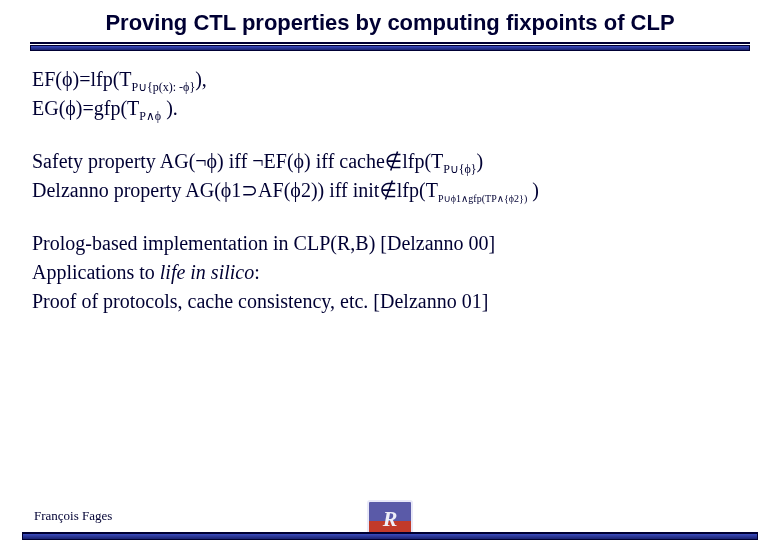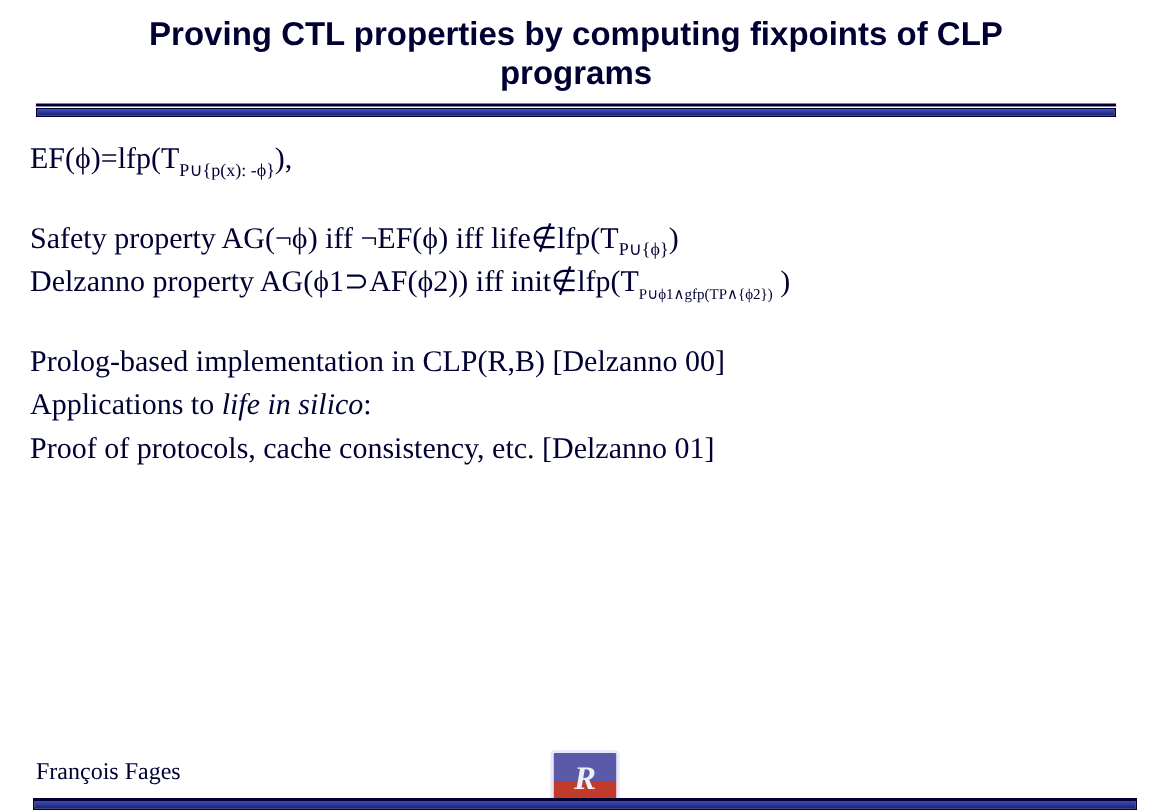--- a/index.html
+++ b/index.html
@@ -7,21 +7,21 @@
   body {
     background: #fff;
     font-family: "Times New Roman", Times, serif;
     color: #000033;
     position: relative;
   }
   .slide {
     width: 780px;
     height: 540px;
     position: relative;
-    padding: 10px 28px 0 16px;
+    padding: 10px 28px 0 28px;
   }
   .title {
     font-family: Arial, Helvetica, sans-serif;
     font-weight: bold;
     font-size: 22px;
     color: #000033;
     text-align: center;
     line-height: 1.2;
     margin-bottom: 6px;
   }
@@ -46,22 +46,22 @@
   .sym { font-family: "Symbol","Times New Roman",serif; }
   .sub { font-size: 12px; vertical-align: sub; line-height: 0; }
   .sub2 { font-size: 10px; vertical-align: sub; line-height: 0; }
   .footer {
     position: absolute;
     left: 0; right: 0; bottom: 0;
     height: 42px;
   }
   .foot-left {
     position: absolute;
-    left: 24px; bottom: 16px;
-    font-size: 16px;
+    left: 34px; bottom: 16px;
+    font-size: 13px;
     color: #000033;
   }
   .foot-right {
     position: absolute;
     right: 30px; bottom: 16px;
     font-size: 14px;
     color: #000033;
   }
   .foot-logo {
     position: absolute;
@@ -96,36 +96,38 @@
   }
   i.life { font-style: italic; }
 </style>
 </head>
 <body>
 
 <div class="slide">
 
   <div class="title">
     <span>Proving CTL properties by computing fixpoints of CLP</span><br>
-    <span>programs</span>
   </div>
 
   <div class="rule-outer">
     <div class="rule-inner"></div>
   </div>
 
   <div class="block">
     <div>
       <span>EF(</span><span class="sym">ϕ</span><span>)=lfp(T</span><span class="sub">P∪{p(x): -ϕ}</span><span>),</span>
     </div>
+    <div>
+      <span>EG(</span><span class="sym">ϕ</span><span>)=gfp(T</span><span class="sub">P∧ϕ</span><span> ).</span>
+    </div>
   </div>
 
   <div class="block">
     <div>
-      <span>Safety property AG(¬</span><span class="sym">ϕ</span><span>) iff ¬EF(</span><span class="sym">ϕ</span><span>) iff life∉lfp(T</span><span class="sub">P∪{ϕ}</span><span>)</span>
+      <span>Safety property AG(¬</span><span class="sym">ϕ</span><span>) iff ¬EF(</span><span class="sym">ϕ</span><span>) iff cache∉lfp(T</span><span class="sub">P∪{ϕ}</span><span>)</span>
     </div>
     <div>
       <span>Delzanno property AG(</span><span class="sym">ϕ</span><span>1⊃AF(</span><span class="sym">ϕ</span><span>2)) iff init∉lfp(T</span><span class="sub2">P∪ϕ1∧gfp(TP∧{ϕ2})</span><span>   )</span>
     </div>
   </div>
 
   <div class="block">
     <div>Prolog-based implementation in CLP(R,B) [Delzanno 00]</div>
     <div>
       <span>Applications to </span><i class="life">life in silico</i><span>:</span>

